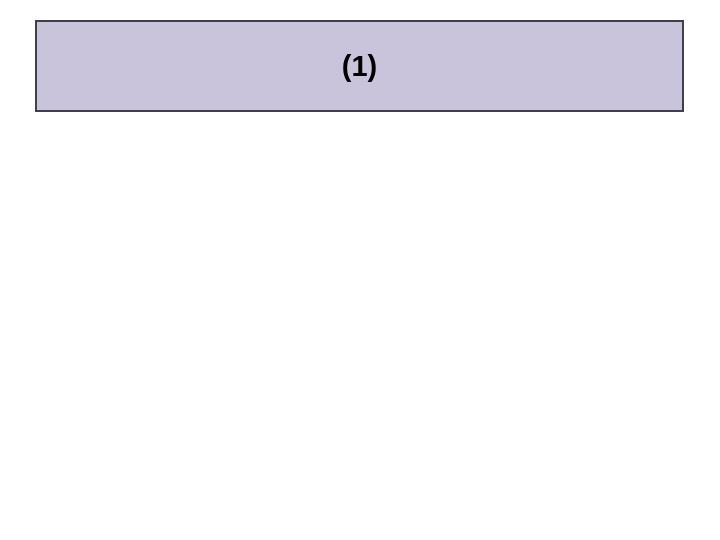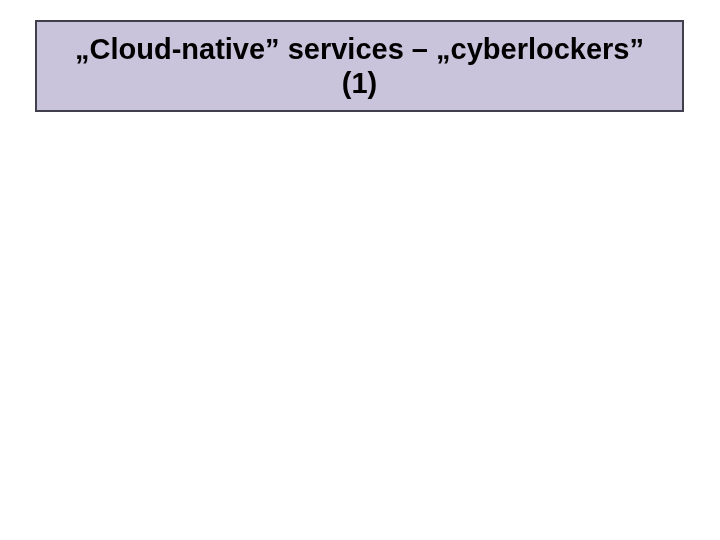--- a/index.html
+++ b/index.html
@@ -41,16 +41,15 @@
     line-height: 34px;
     white-space: nowrap;
     letter-spacing: 0px;
   }
 </style>
 </head>
 <body>
 
 <div class="slide">
   <div class="title-box">
-    <div class="title-line">„Cloud-native” services – „cyberlockers”</div>
     <div class="title-line">(1)</div>
   </div>
 </div>
 
 </body></html>

